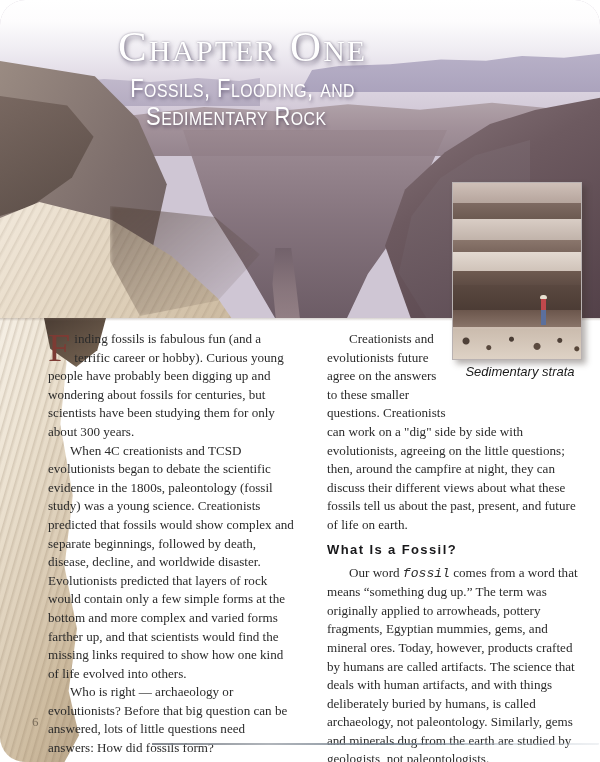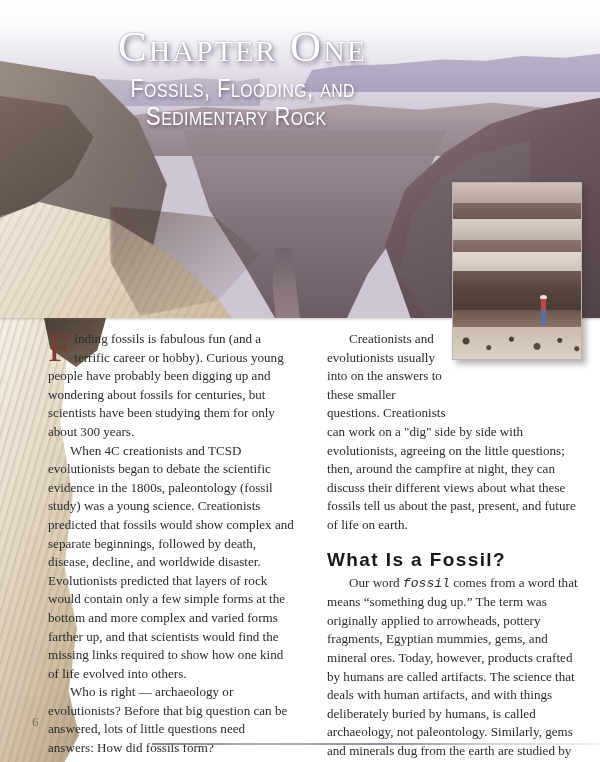--- a/index.html
+++ b/index.html
@@ -10,20 +10,21 @@
   body {
     font-family: "Liberation Serif", serif;
   }
 
   #page {
     position: relative;
     width: 600px;
     height: 762px;
     overflow: hidden;
     background: #ffffff;
+    border-radius: 25px;
   }
 
   
   .hero {
     position: absolute;
     left: 0; top: 0;
     width: 600px; height: 330px;
     overflow: hidden;
     background: #cfc6d4;
   }
@@ -283,26 +284,26 @@
     font-weight: 400;
   }
 
   
   .narrow { width: 122px; }
   .wide { width: 254px; }
 
   
   .section-head {
     font-family: "Liberation Sans", sans-serif;
-    font-size: 19px;
+    font-size: 13px;
     line-height: 24px;
     font-weight: 700;
     letter-spacing: 1.4px;
     color: #18181a;
-    margin: 13px 0 2px 0;
+    margin: 3px 0 2px 0;
   }
 
   .em-italic { font-style: italic; font-family: Liberation Mono, monospace; }
 
   
   .col-left .tail {
     padding-left: 40px;
     text-indent: 22px;
   }
 
@@ -376,30 +377,31 @@
     <div class="sp-layer sp7"></div>
     <div class="sp-layer sp8"></div>
     <div class="sp-layer sp9"></div>
     <div class="sp-rubble"></div>
     <div class="sp-person">
       <div class="head"></div>
       <div class="torso"></div>
       <div class="legs"></div>
     </div>
   </div>
+  <div class="caption">Sedimentary strata</div>
 
   <div class="col col-left">
     <p class="dropcap">Finding fossils is fabulous fun (and a terrific career or hobby). Curious young people have probably been digging up and wondering about fossils for centuries, but scientists have been studying them for only about 300 years.</p>
     <p class="indent">When 4C creationists and TCSD evolutionists began to debate the scientific evidence in the 1800s, paleontology (fossil study) was a young science. Creationists predicted that fossils would show complex and separate beginnings, followed by death, disease, decline, and worldwide disaster. Evolutionists predicted that layers of rock would contain only a few simple forms at the bottom and more complex and varied forms farther up, and that scientists would find the missing links required to show how one kind of life evolved into others.</p>
     <p class="indent">Who is right — archaeology or evolutionists? Before that big question can be answered, lots of little questions need answers: How did fossils form?</p>
     <p class="tail">What kinds of life are found as fossils? Where are they found?</p>
   </div>
 
   <div class="col col-right">
-    <p class="narrow indent">Creationists and evolutionists usually into on the answers to these smaller questions. Creationists</p>
+    <p class="narrow indent">Creationists and evolutionists future agree on the answers to these smaller questions. Creationists</p>
     <p class="wide">can work on a "dig" side by side with evolutionists, agreeing on the little questions; then, around the campfire at night, they can discuss their different views about what these fossils tell us about the past, present, and future of life on earth.</p>
 
     <h2 class="section-head">What Is a Fossil?</h2>
 
     <p class="wide indent">
       <span>Our word </span><span class="em-italic">fossil</span><span> comes from a word that means “something dug up.” The term was originally applied to arrowheads, pottery fragments, Egyptian mummies, gems, and mineral ores. Today, however, products crafted by humans are called artifacts. The science that deals with human artifacts, and with things deliberately buried by humans, is called archaeology, not paleontology. Similarly, gems and minerals dug from the earth are studied by geologists, not paleontologists.</span>
     </p>
   </div>
 
   <div class="footer-rule"></div>

